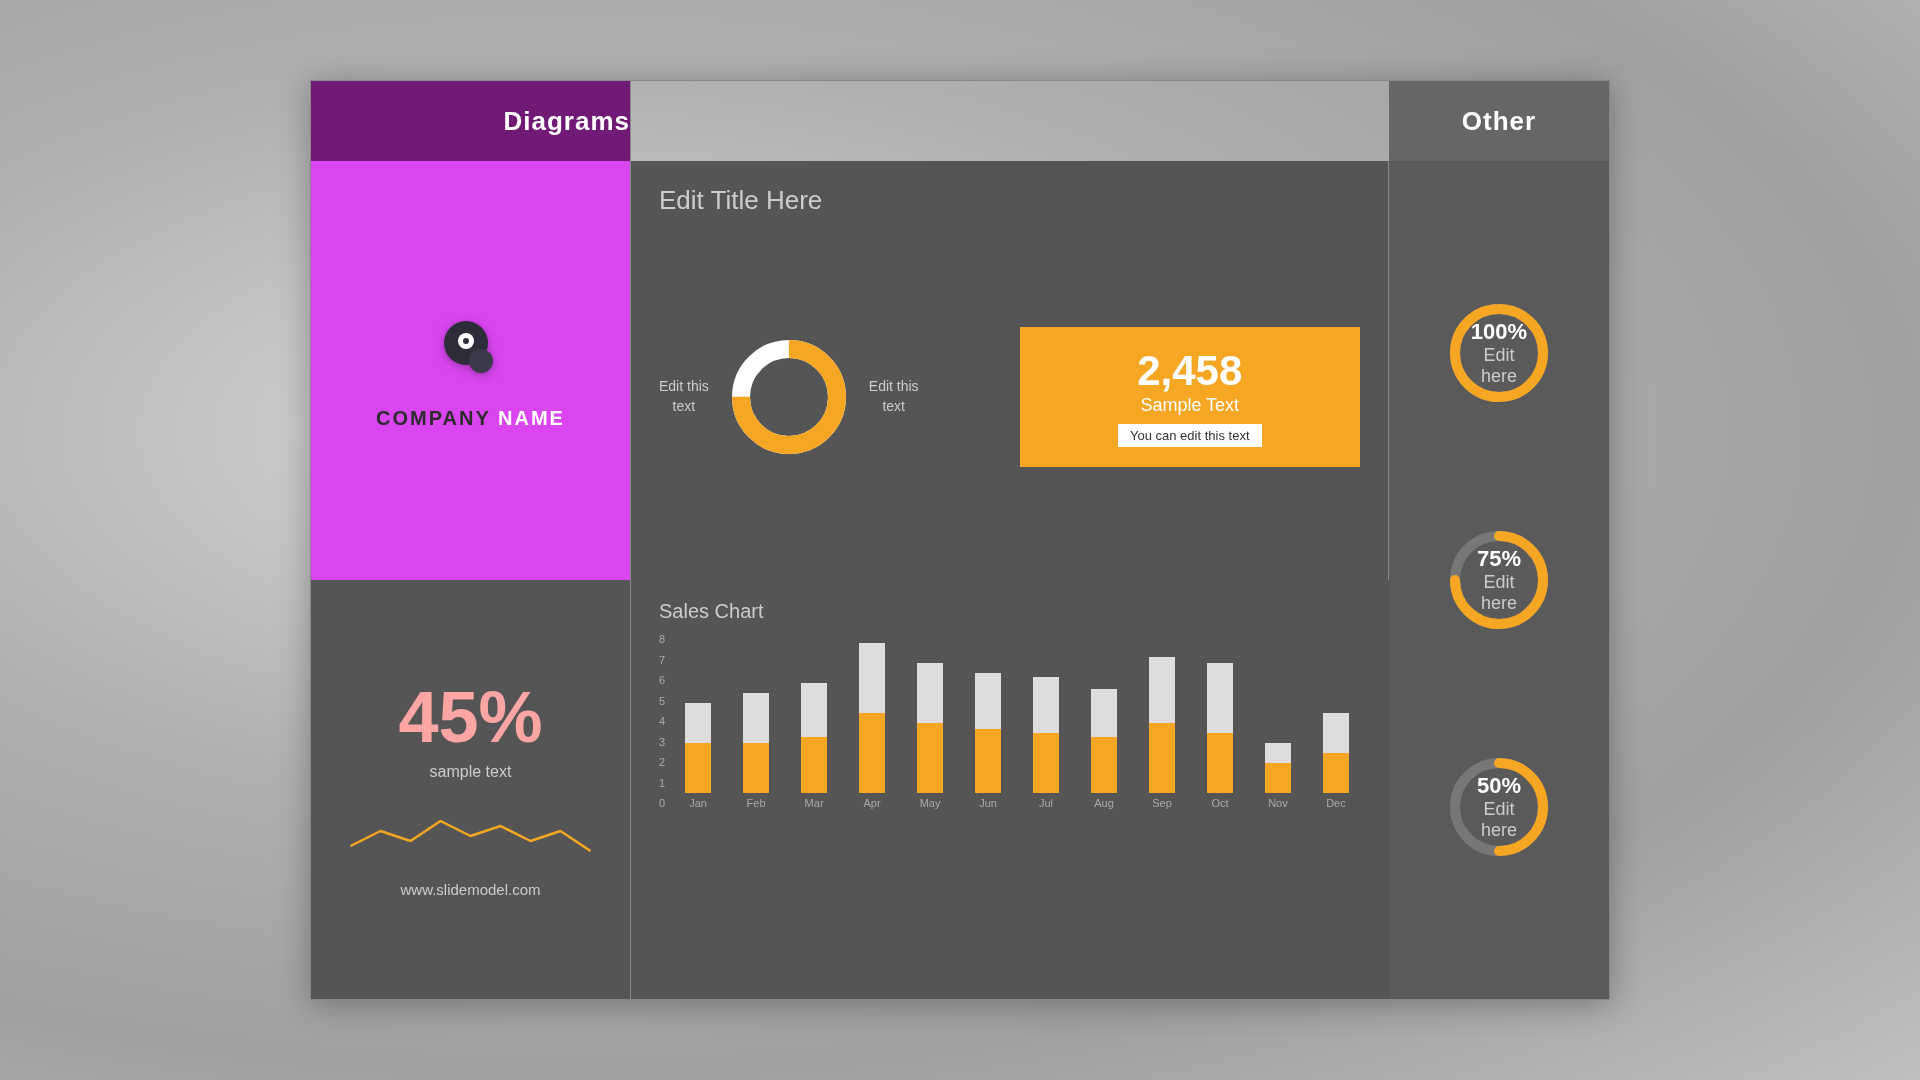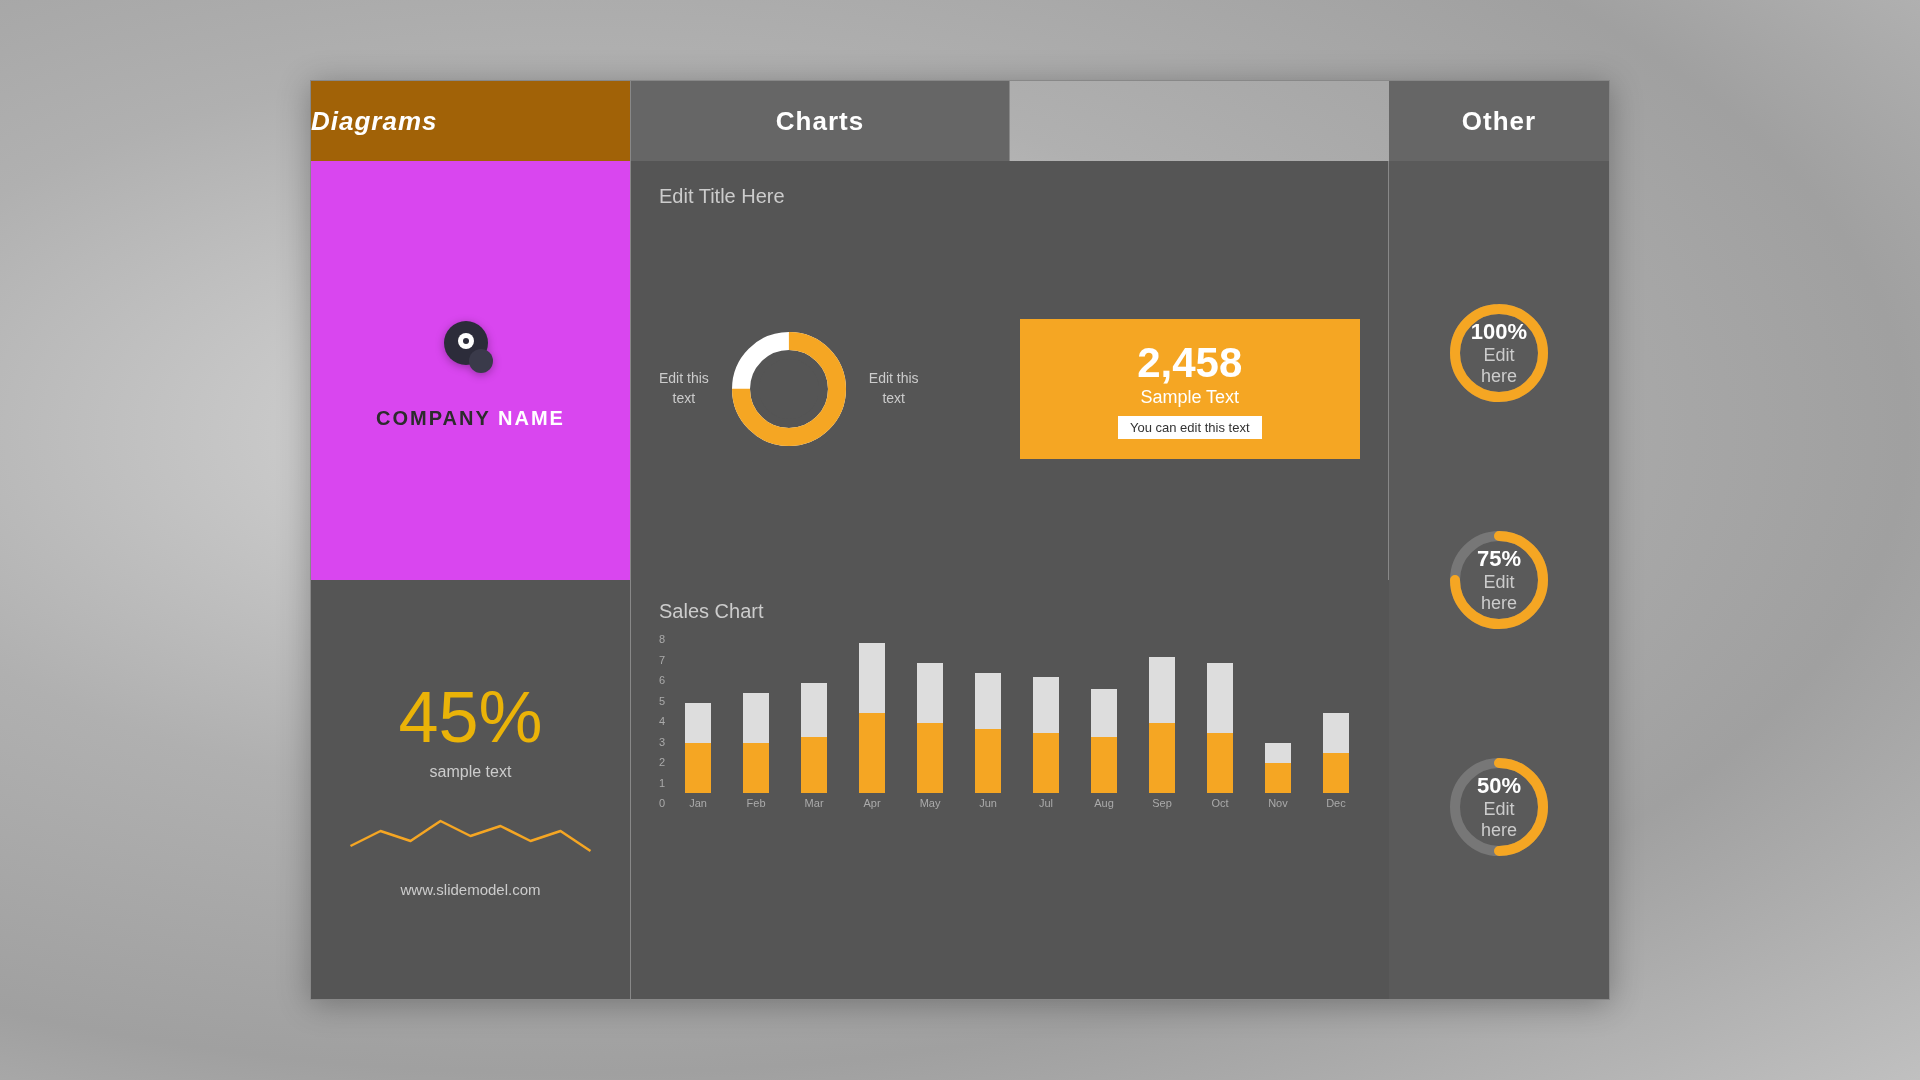--- a/index.html
+++ b/index.html
@@ -21,26 +21,25 @@
       height: 920px;
       display: grid;
       grid-template-columns: 320px 1fr 1fr 220px;
       grid-template-rows: 80px 1fr 1fr;
       border: 1px solid #888;
       box-shadow: 0 4px 30px rgba(0,0,0,0.3);
     }
 
     
     .header-diagrams {
-      background: #a16207;
-      display: flex;
-      align-items: center;
-      justify-content: flex-start;
+      background: #701a75;
+      display: flex;
+      align-items: center;
+      justify-content: flex-end;
       border-right: 1px solid #888;
-      font-style: italic;
     }
 
     .header-charts {
       background: #666;
       display: flex;
       align-items: center;
       justify-content: center;
       border-right: 1px solid #888;
       grid-column: 2 / 3;
     }
@@ -137,21 +136,21 @@
       text-align: center;
     }
 
     .company-name span.highlight {
       color: #2c2c2c;
     }
 
     
     .charts-top-title {
       color: #ccc;
-      font-size: 20px;
+      font-size: 26px;
       margin-bottom: 20px;
     }
 
     .charts-top-content {
       display: flex;
       align-items: center;
       gap: 20px;
       height: calc(100% - 50px);
     }
 
@@ -195,23 +194,23 @@
       background: white;
       color: #333;
       font-size: 13px;
       padding: 4px 12px;
       margin-top: 8px;
       text-align: center;
     }
 
     
     .big-percent {
-      color: #eab308;
+      color: #fca5a5;
       font-size: 72px;
-      font-weight: 400;
+      font-weight: 700;
       line-height: 1;
     }
 
     .sample-text {
       color: #ccc;
       font-size: 16px;
     }
 
     .sparkline-container {
       width: 100%;
@@ -311,23 +310,20 @@
       filter: drop-shadow(0 2px 4px rgba(0,0,0,0.3));
     }
   </style>
 </head>
 <body>
 
 <div class="dashboard">
 
   <div class="header-diagrams">
     <span class="header-label">Diagrams</span>
-  </div>
-  <div class="header-charts">
-    <span class="header-label">Charts</span>
   </div>
   <div class="header-other">
     <span class="header-label">Other</span>
   </div>
 
   <div class="cell-company">
     <div class="company-logo-icon">
       <svg width="80" height="80" viewBox="0 0 80 80" class="logo-svg">
 
         <circle cx="35" cy="32" r="22" fill="#2c2c3a"></circle>

